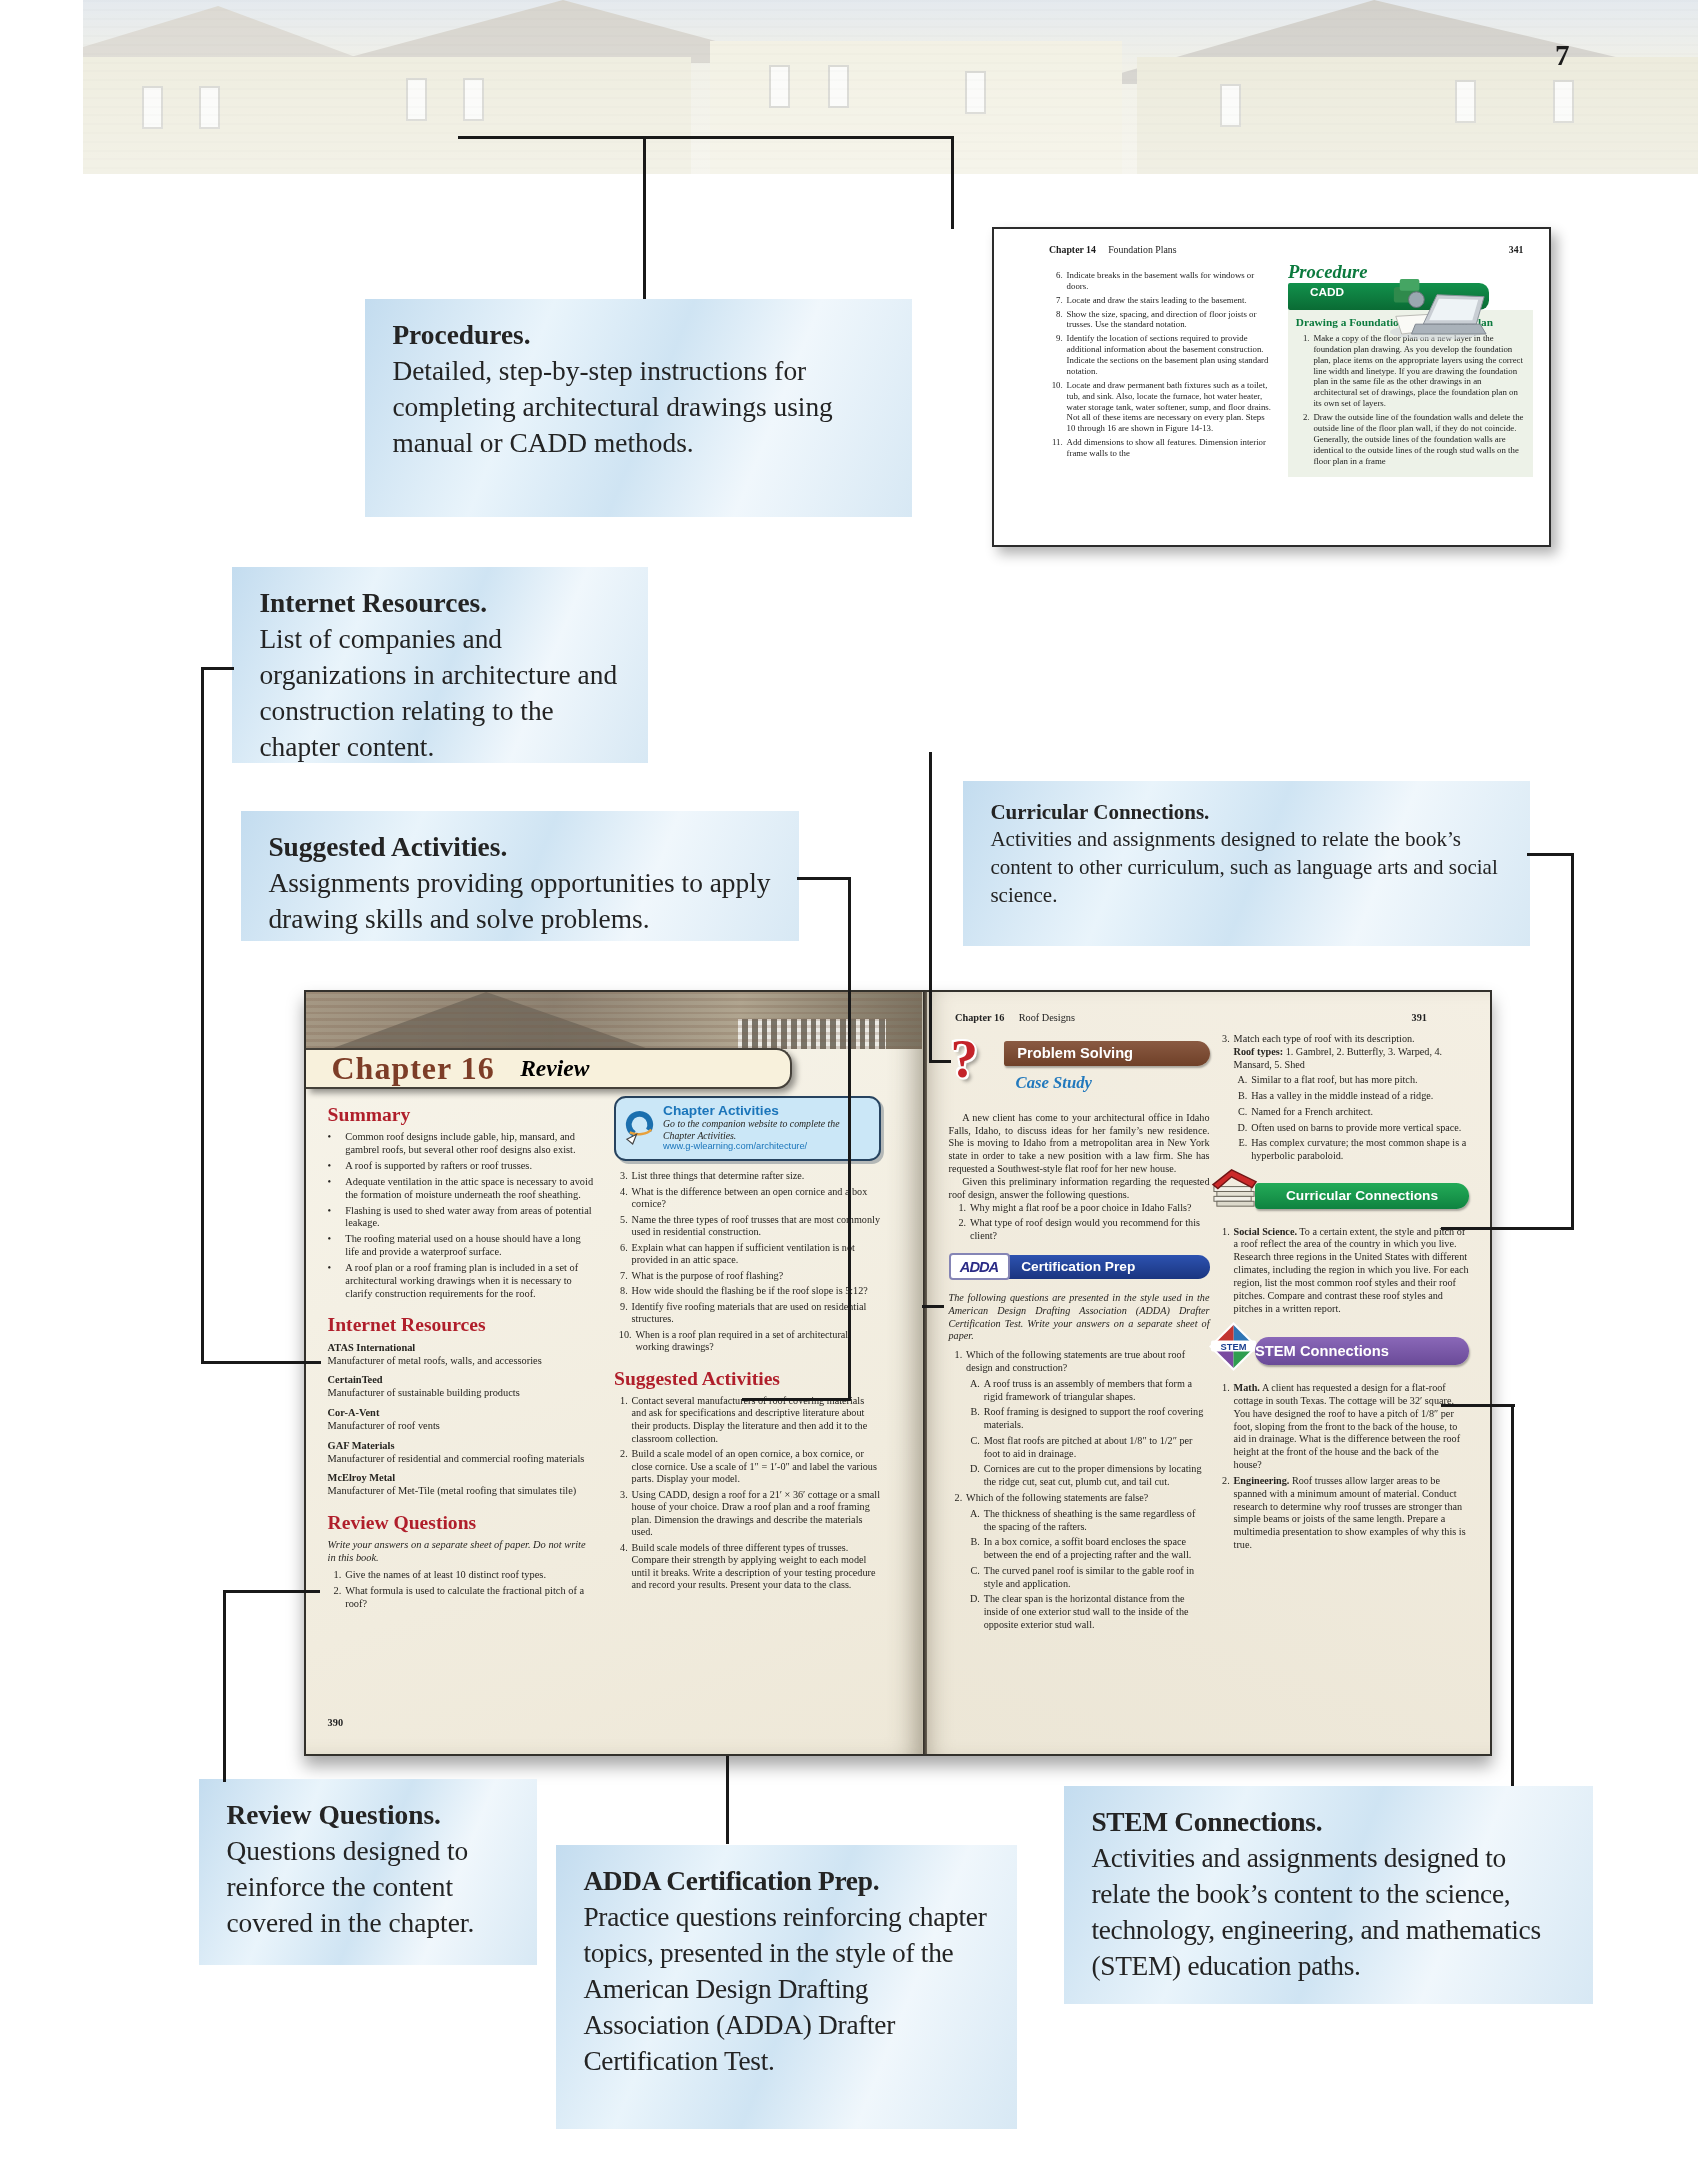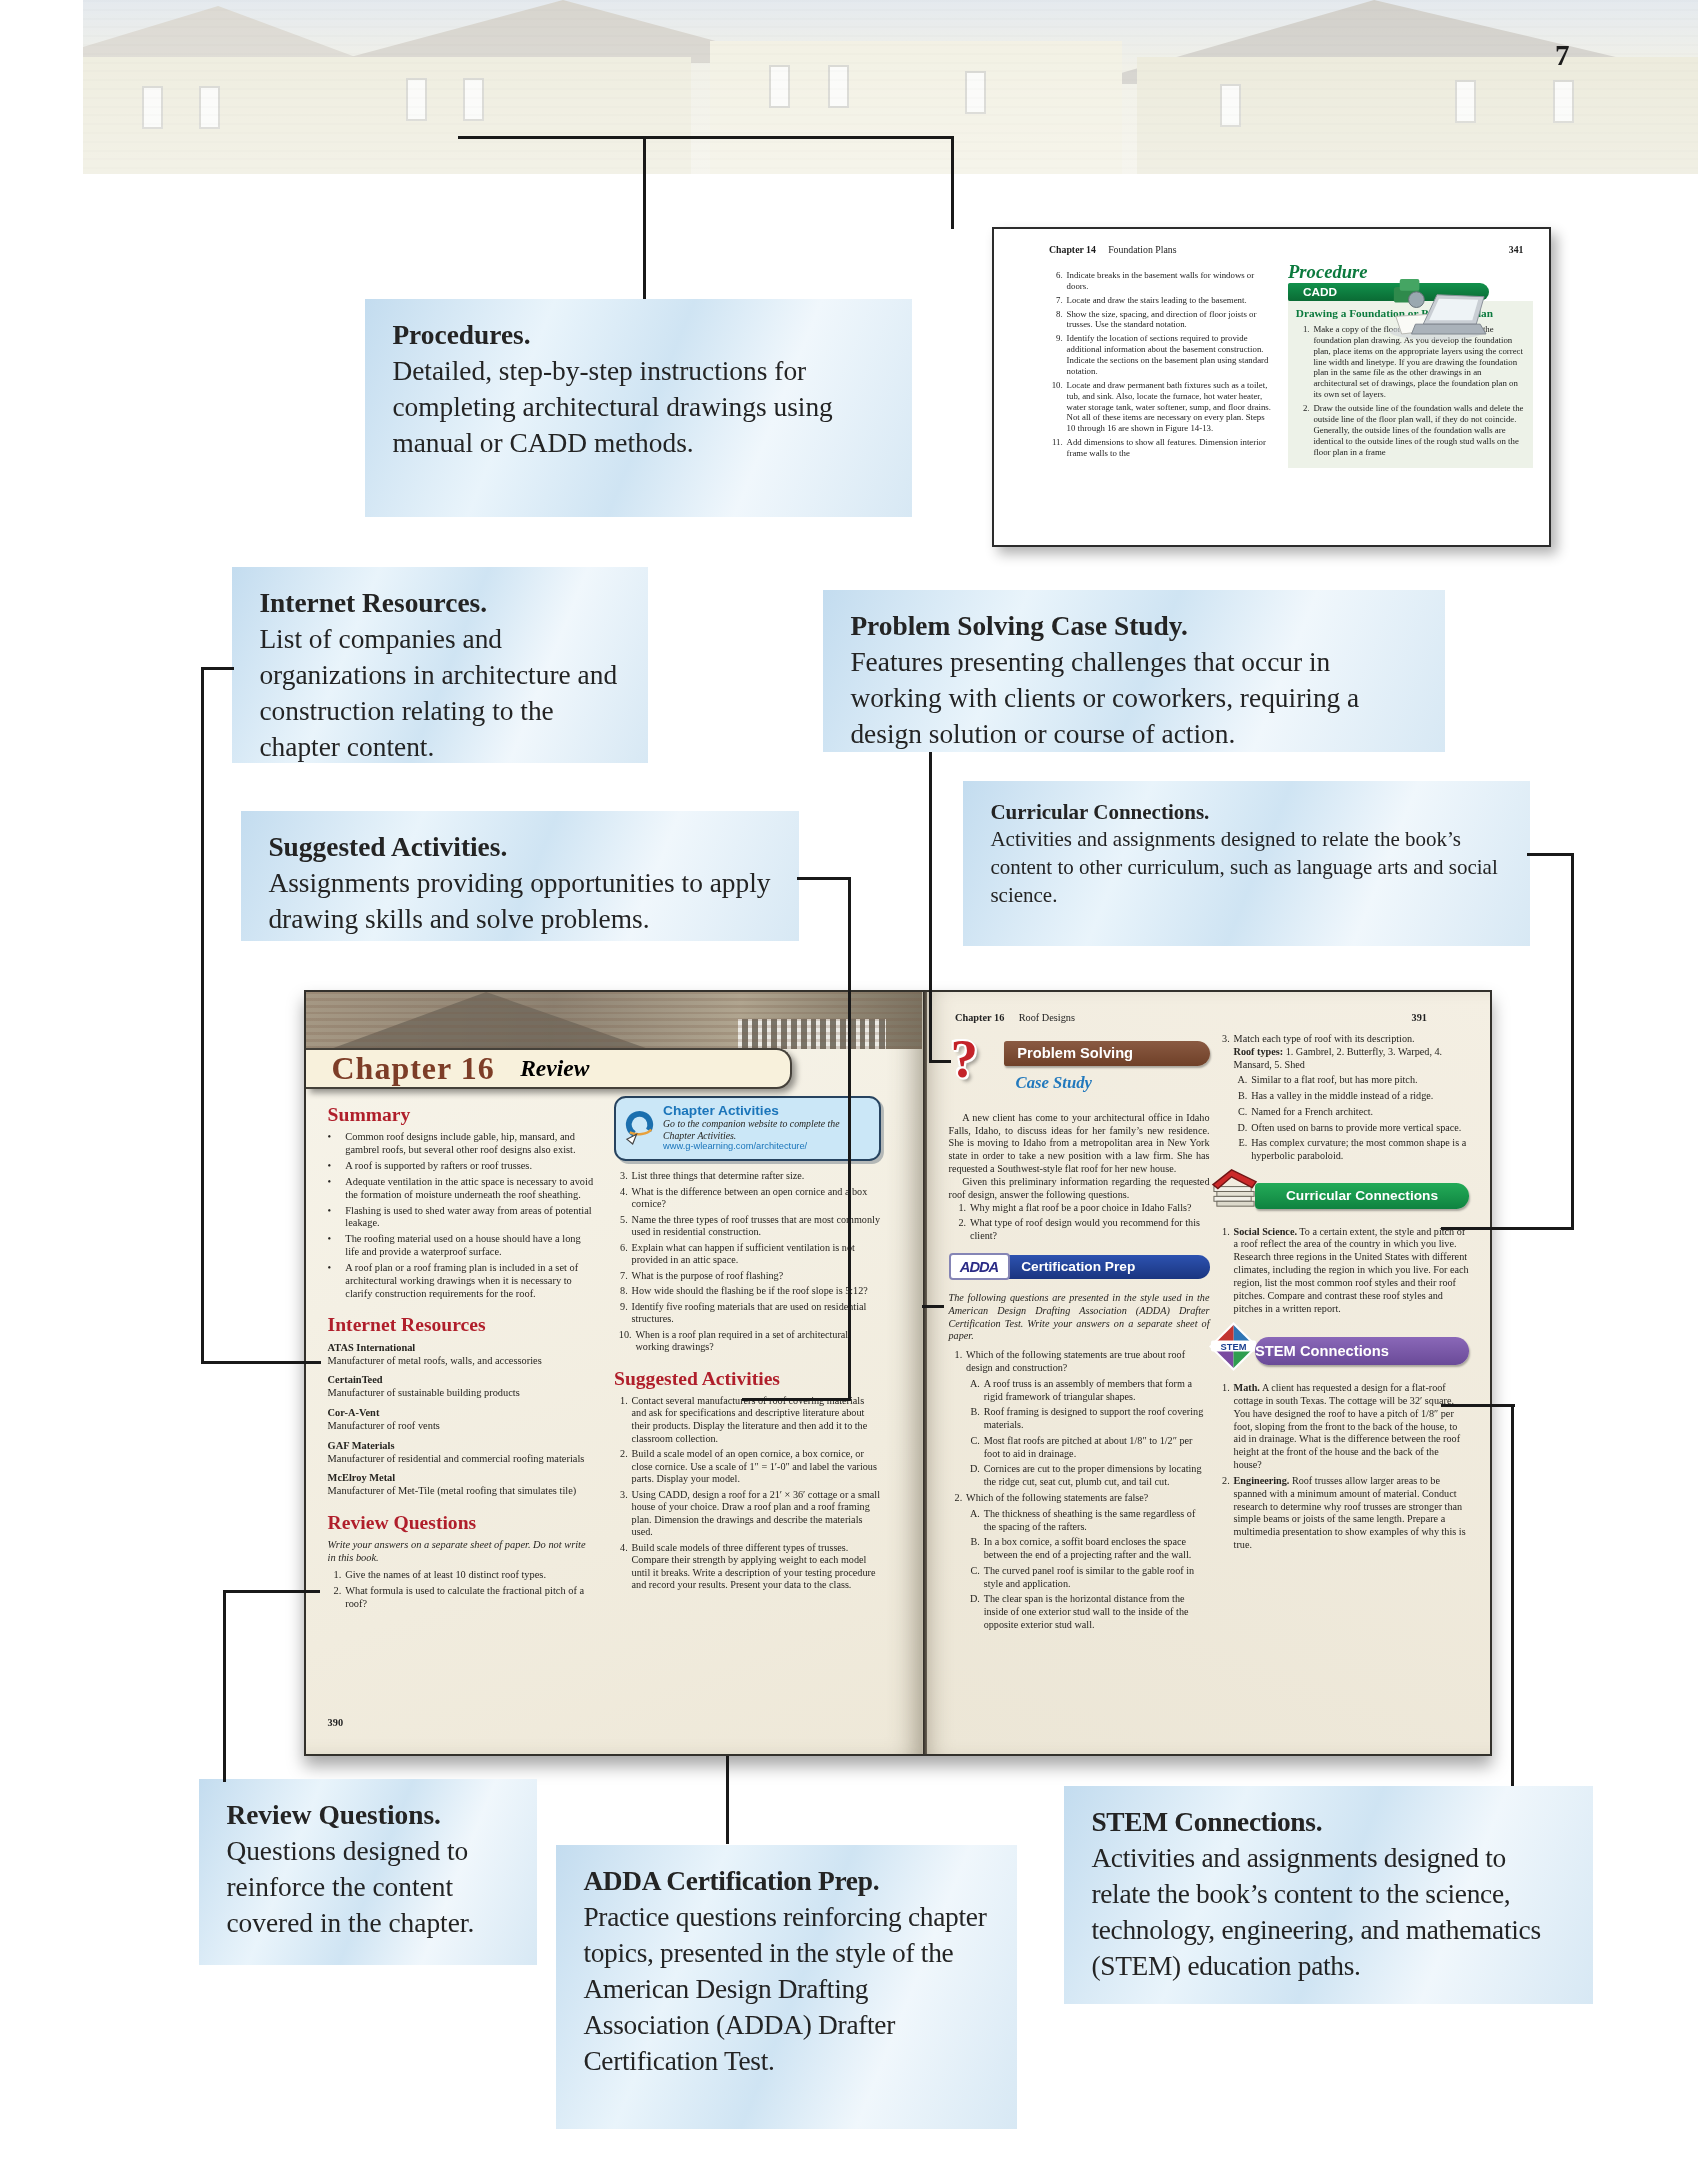--- a/index.html
+++ b/index.html
@@ -33,23 +33,23 @@
   
   .page14{position:absolute;left:992px;top:227px;width:559px;height:320px;z-index:10;
     background:#fff;border:2px solid #2c2c2c;box-shadow:5.9px 6.9px 11.8px rgba(0,0,0,.3);
     box-sizing:border-box;font-size:8.8px;line-height:1.24;color:#1c1c1c;overflow:hidden;}
   .p14-head{position:absolute;left:55px;top:14.7px;font-size:9.8px;}
   .p14-head b{margin-right:9.8px;}
   .p14-folio{position:absolute;right:25.5px;top:14.7px;font-weight:bold;font-size:9.8px;}
   .p14-col1{position:absolute;left:55px;top:41px;width:223px;}
   .p14-col2{position:absolute;left:294px;top:31px;width:245px;}
   .proc-label{color:#0c7a3e;font-style:italic;font-weight:bold;font-size:18.6px;}
-  .proc-bar{position:relative;height:18px;width:201px;background:linear-gradient(180deg,#12914c,#0a6b34);
+  .proc-bar{position:relative;height:27px;width:201px;background:linear-gradient(180deg,#12914c,#0a6b34);
     border-radius:2px 9.8px 9.8px 2px;color:#fff;font-family:"Liberation Sans",sans-serif;font-weight:bold;
-    font-size:11.8px;line-height:18.6px;padding-left:15px;box-sizing:border-box;}
+    font-size:11.8px;line-height:18.6px;padding-left:22px;box-sizing:border-box;}
   .proc-box{background:#edf2e8;padding:5.9px 5.9px 7.8px 7.8px;}
   .proc-head{color:#0c7a3e;font-weight:bold;font-size:11.3px;line-height:1.15;margin-bottom:3.9px;}
   .clipart{position:absolute;right:0;top:-9.8px;}
 
   
   .li{display:flex;margin-bottom:2.9px;}
   .li .n{flex:none;text-align:right;margin-right:3.9px;}
   .li .t{flex:1;}
   .w14{width:13.7px;}
   .w18{width:17.6px;}
@@ -190,24 +190,20 @@
   <div class="callout" style="left:365px;top:299px;width:547px;height:218px">
     <span class="ct">Procedures.</span><br>
     <span>Detailed, step-by-step instructions for completing architectural drawings using manual or CADD methods.</span>
   </div>
 
   <div class="callout" style="left:232px;top:567px;width:416px;height:196px">
     <span class="ct">Internet Resources.</span><br>
     <span>List of companies and organizations in architecture and construction relating to the chapter content.</span>
   </div>
 
-  <div class="callout" style="left:823px;top:590px;width:622px;height:162px">
-    <span class="ct">Problem Solving Case Study.</span><br>
-    <span>Features presenting challenges that occur in working with clients or coworkers, requiring a design solution or course of action.</span>
-  </div>
 
   <div class="callout" style="left:241px;top:811px;width:558px;height:130px">
     <span class="ct">Suggested Activities.</span><br>
     <span>Assignments providing opportunities to apply drawing skills and solve problems.</span>
   </div>
 
   <div class="callout" style="left:963px;top:781px;width:567px;height:165px;font-size:21px">
     <span class="ct">Curricular Connections.</span><br>
     <span>Activities and assignments designed to relate the book’s content to other curriculum, such as language arts and social science.</span>
   </div>

